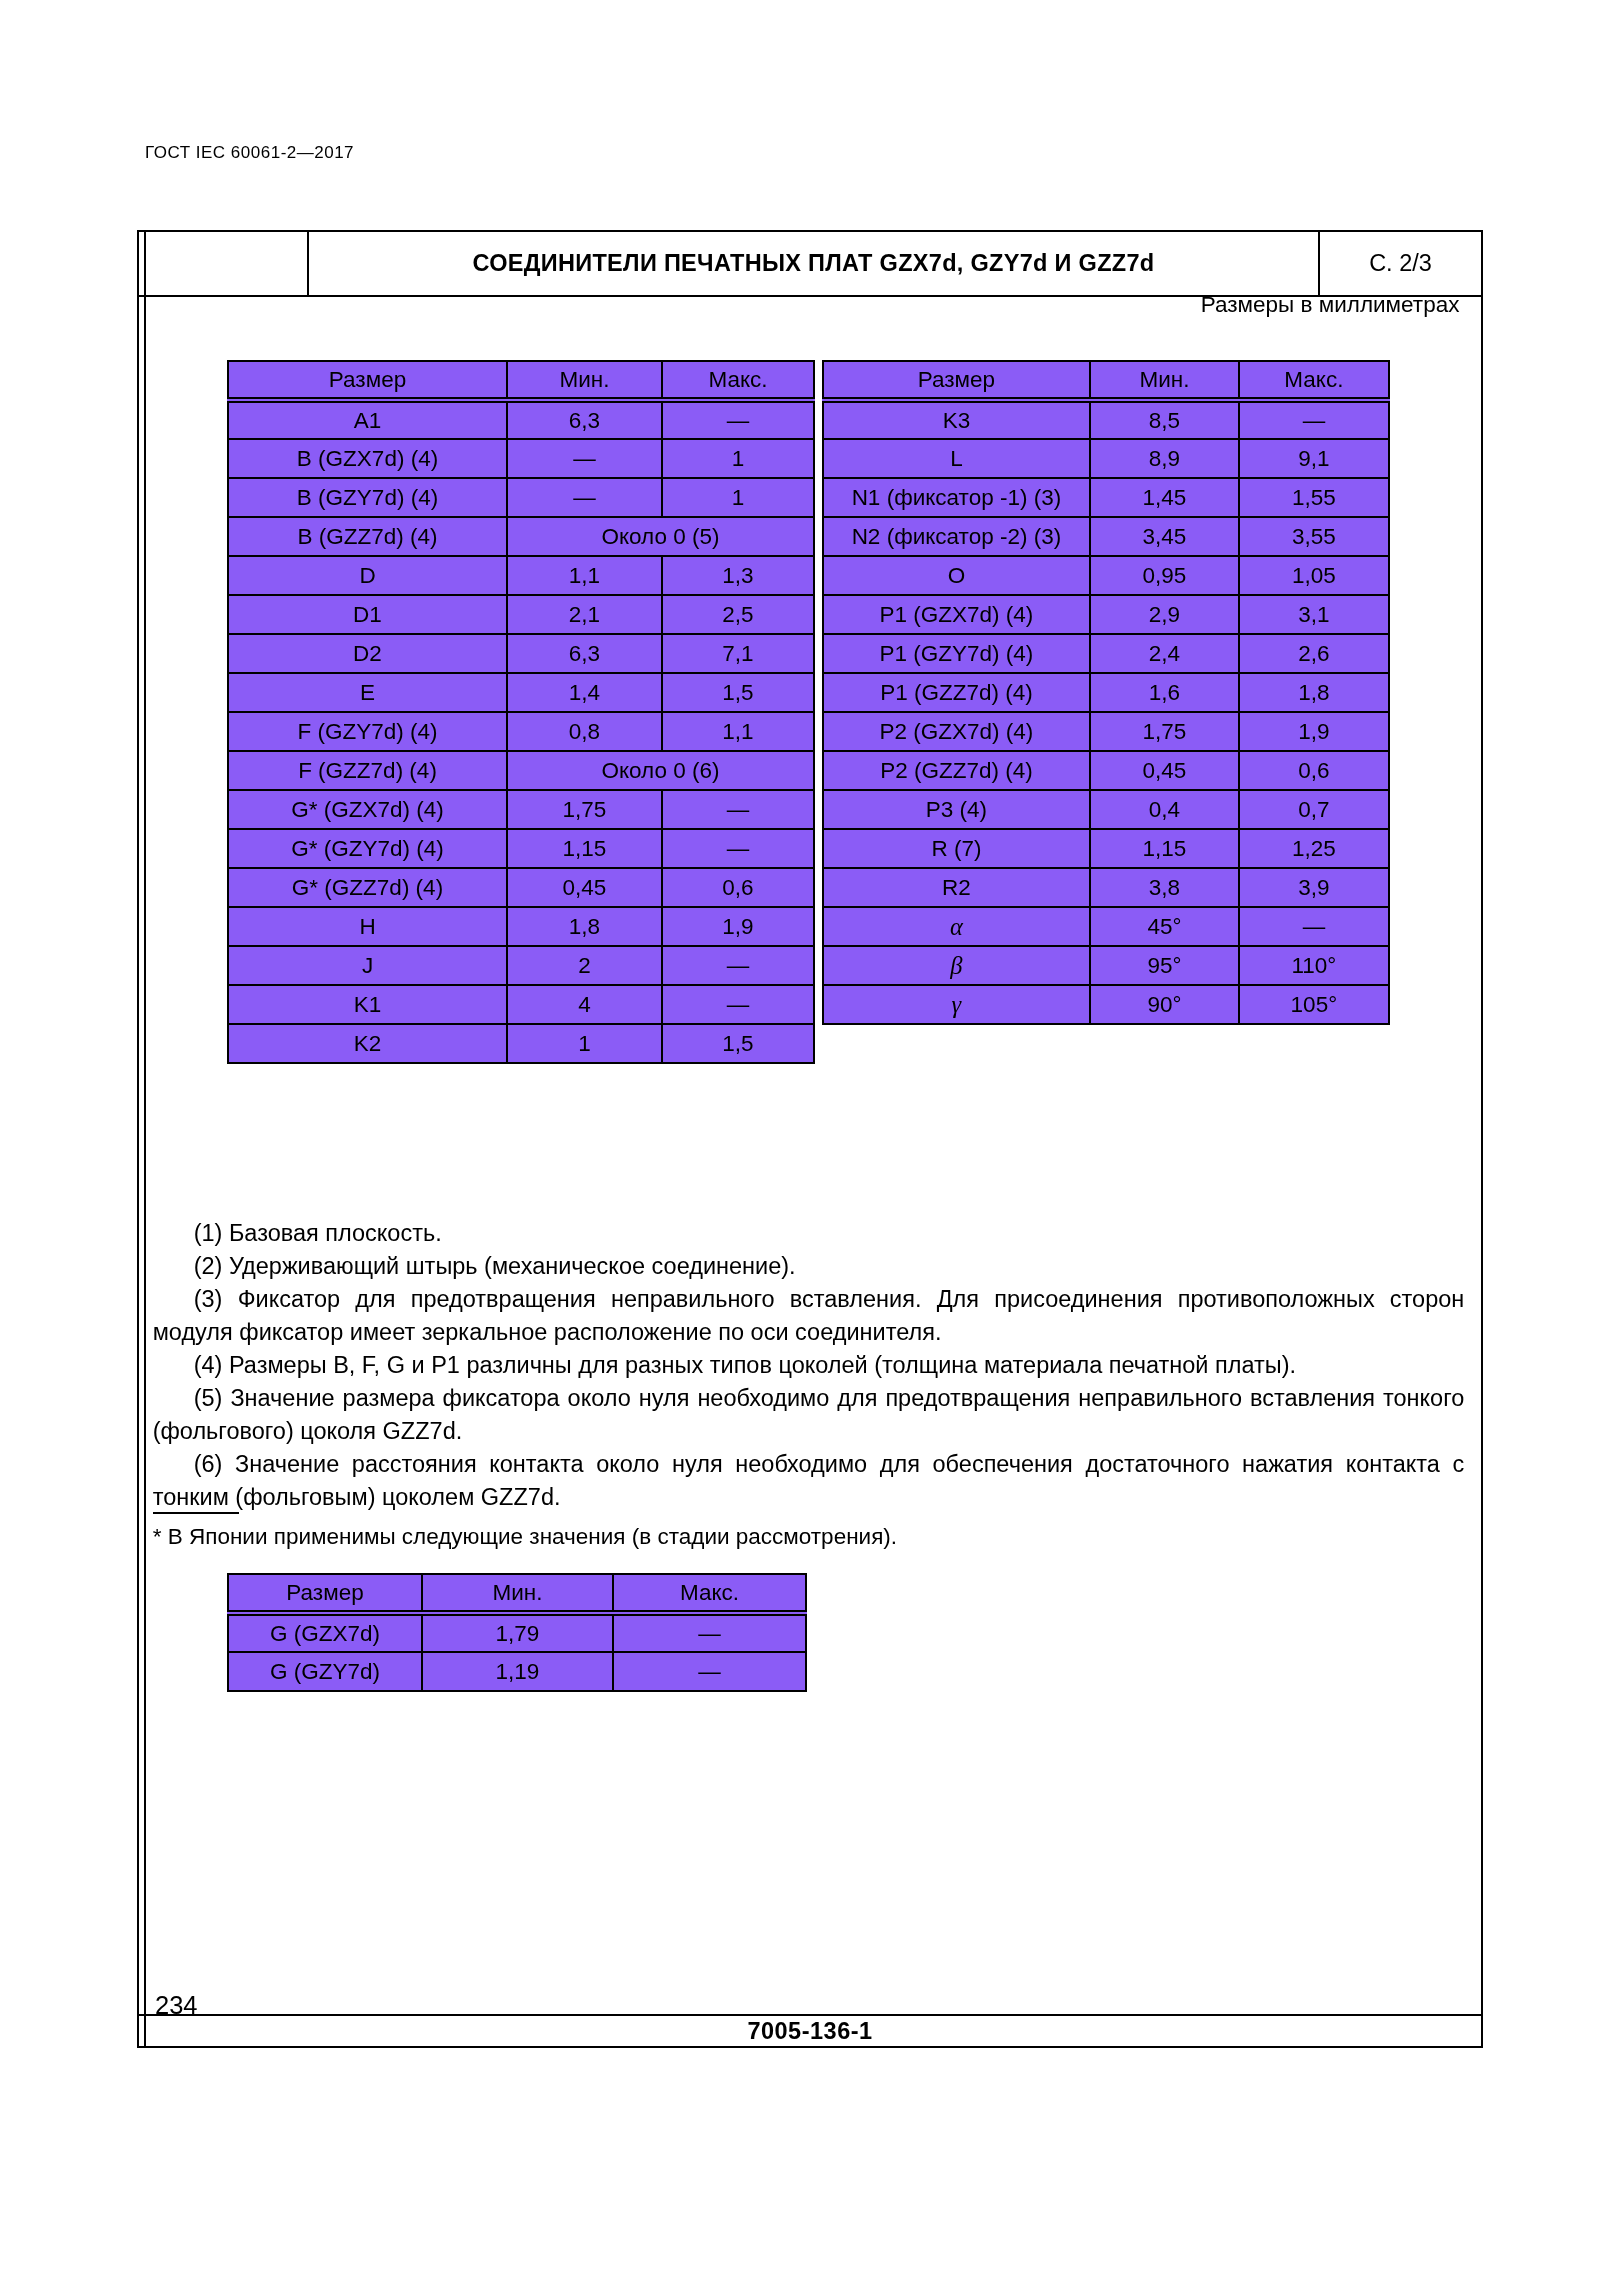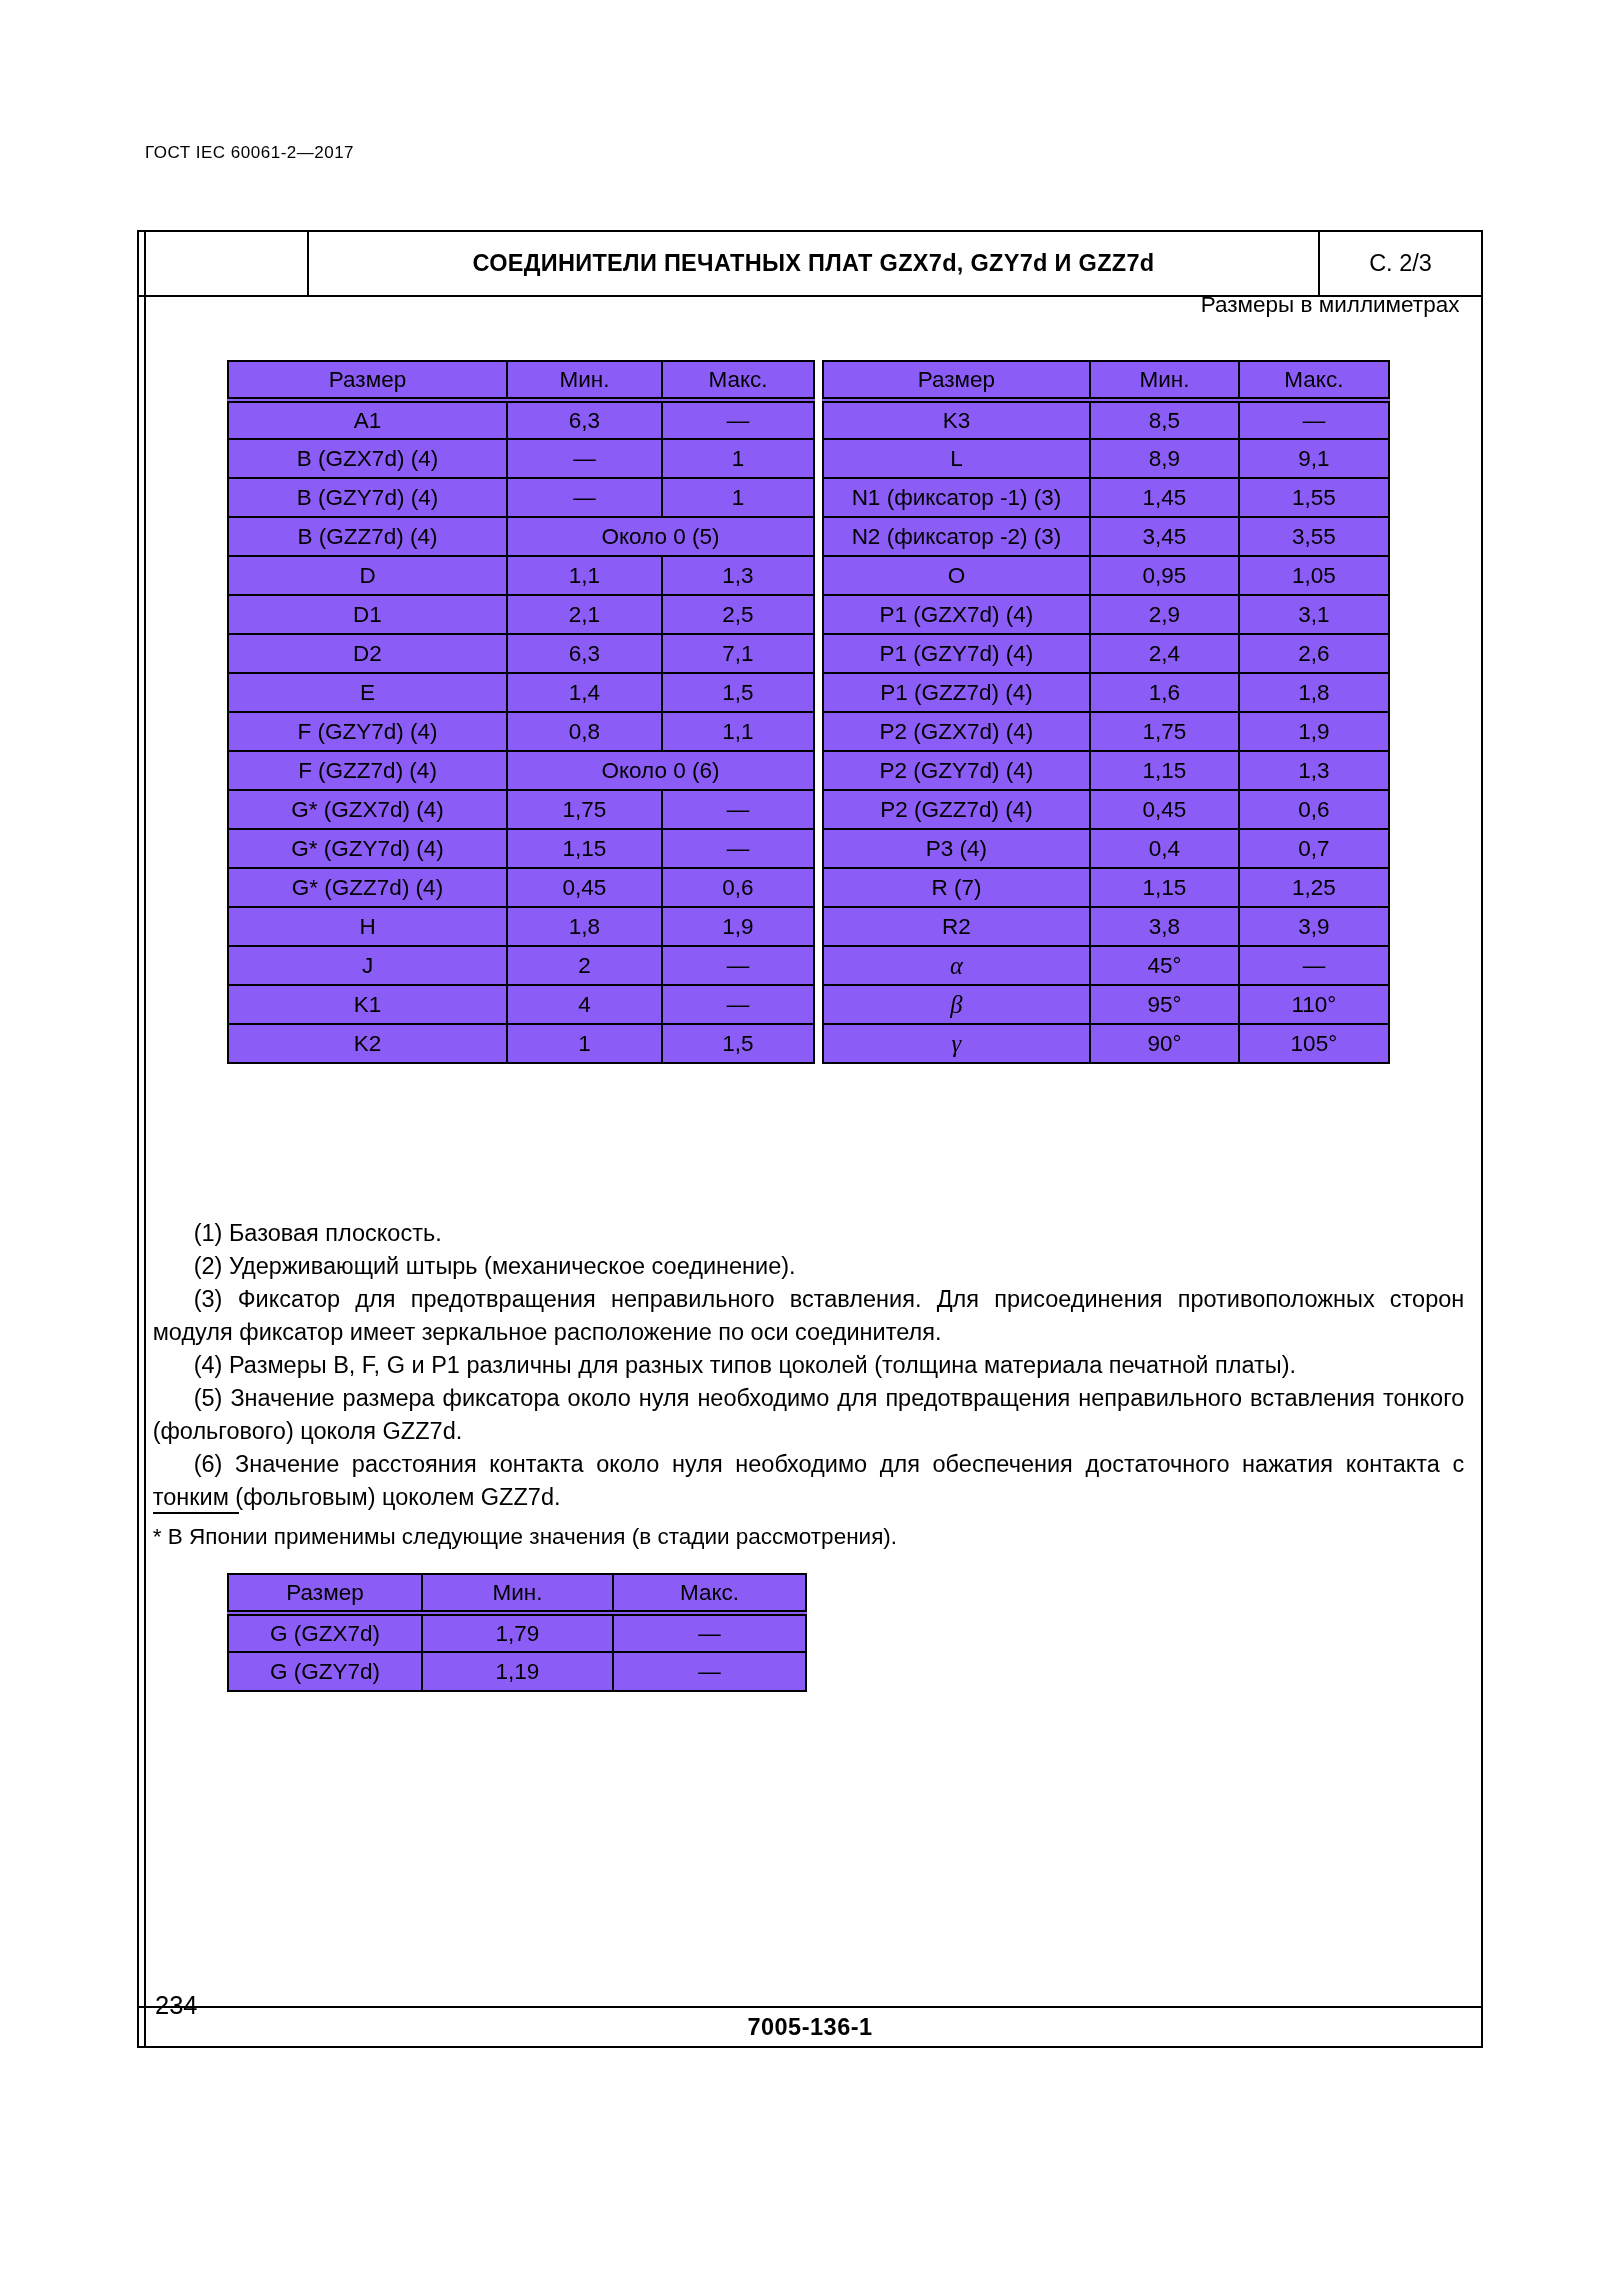--- a/index.html
+++ b/index.html
@@ -80,21 +80,21 @@
   .footnote { position:absolute; left:13.7px; top:1292px; font-size:22.5px; }
 
   
   #japan-table { position:absolute; left:88px; top:1341px; }
   #japan-table th:nth-child(1){ width:194px; }
   #japan-table th:nth-child(2){ width:191px; }
   #japan-table th:nth-child(3){ width:193px; }
 
   
   .footer-band {
-    position:absolute; left:0; right:0; bottom:0; height:40px;
+    position:absolute; left:0; right:0; bottom:0; height:32px;
     border-top:2px solid #000;
     display:flex; align-items:center; justify-content:center;
     font-weight:bold; font-size:23.5px; letter-spacing:0.5px;
   }
 
   .page-num { position:absolute; left:155px; top:1991px; font-size:25.5px; }
 </style>
 </head>
 <body>
 
@@ -253,25 +253,20 @@
             </tr>
             <tr>
               <td>P1 (GZZ7d) (4)</td>
               <td>1,6</td>
               <td>1,8</td>
             </tr>
             <tr>
               <td>P2 (GZX7d) (4)</td>
               <td>1,75</td>
               <td>1,9</td>
-            </tr>
-            <tr>
-              <td>P2 (GZY7d) (4)</td>
-              <td>1,15</td>
-              <td>1,3</td>
             </tr>
             <tr>
               <td>P2 (GZZ7d) (4)</td>
               <td>0,45</td>
               <td>0,6</td>
             </tr>
             <tr>
               <td>P3 (4)</td>
               <td>0,4</td>
               <td>0,7</td>

